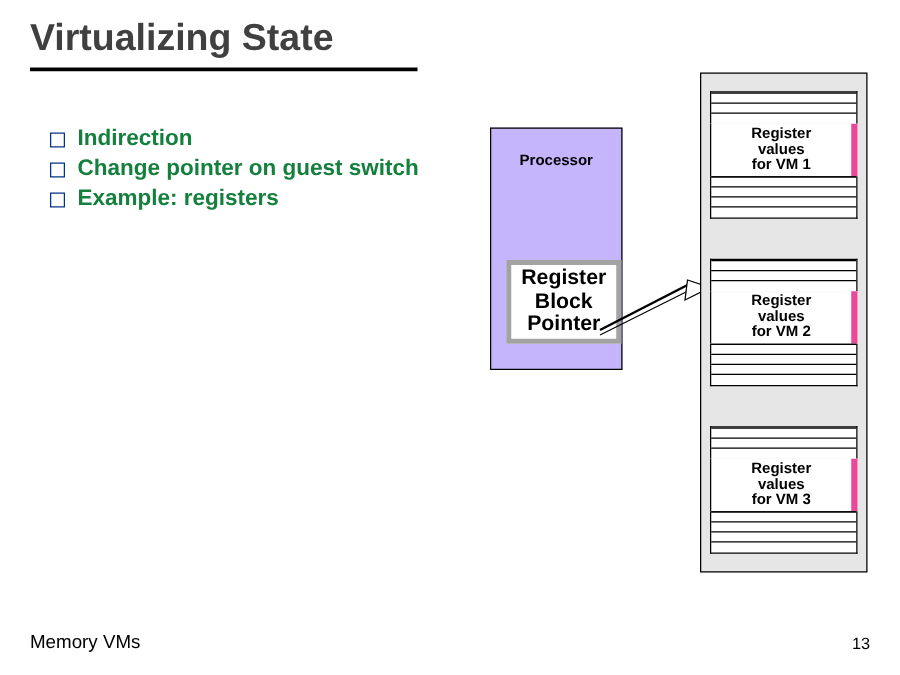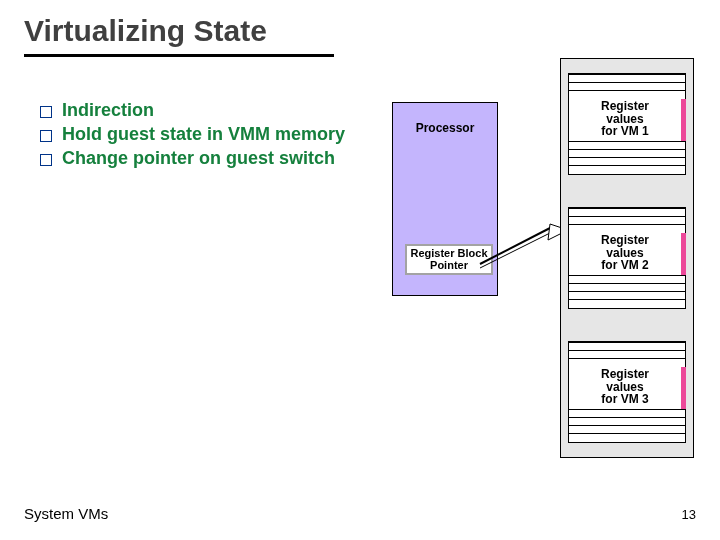--- a/index.html
+++ b/index.html
@@ -91,24 +91,24 @@
     text-align: center;
     font-size: 12px;
     font-weight: 700;
   }
   .regblock {
     position: absolute;
     left: 12px;
     bottom: 20px;
     width: 84px;
     background: #fff;
-    border: 2px solid #a3a3a3;
+    border: 4px solid #a3a3a3;
     line-height: 1.1;
     text-align: center;
-    font-size: 11px;
+    font-size: 17px;
     font-weight: 700;
     padding: 1px 0 2px 0;
   }
 
   
   .mem {
     position: absolute;
     right: 26px;
     top: 58px;
     width: 134px;
@@ -187,25 +187,25 @@
   <div class="title">Virtualizing State</div>
   <div class="rule"></div>
 
   <div class="bullets">
     <div class="b-row">
       <div class="b-mark"></div>
       <div class="b-text">Indirection</div>
     </div>
     <div class="b-row">
       <div class="b-mark"></div>
-      <div class="b-text">Hold guest state in VMM memory</div>
+      <div class="b-text">Change pointer on guest switch</div>
     </div>
     <div class="b-row">
       <div class="b-mark"></div>
-      <div class="b-text">Change pointer on guest switch</div>
+      <div class="b-text">Example: registers</div>
     </div>
   </div>
 
   <div class="proc">
     <div class="proc-label">Processor</div>
     <div class="regblock">
       <div>Register Block</div>
       <div>Pointer</div>
     </div>
   </div>
@@ -271,15 +271,15 @@
       <div class="seg" style="top:68px; height:34px; border-bottom:1px solid #000;">
         <div class="row" style="top:0px;"></div>
         <div class="row" style="top:8px;"></div>
         <div class="row" style="top:16px;"></div>
         <div class="row" style="top:24px;"></div>
       </div>
     </div>
 
   </div>
 
-  <div class="footer-left">System VMs</div>
+  <div class="footer-left">Memory VMs</div>
   <div class="footer-right">13</div>
 </div>
 
 </body></html>

